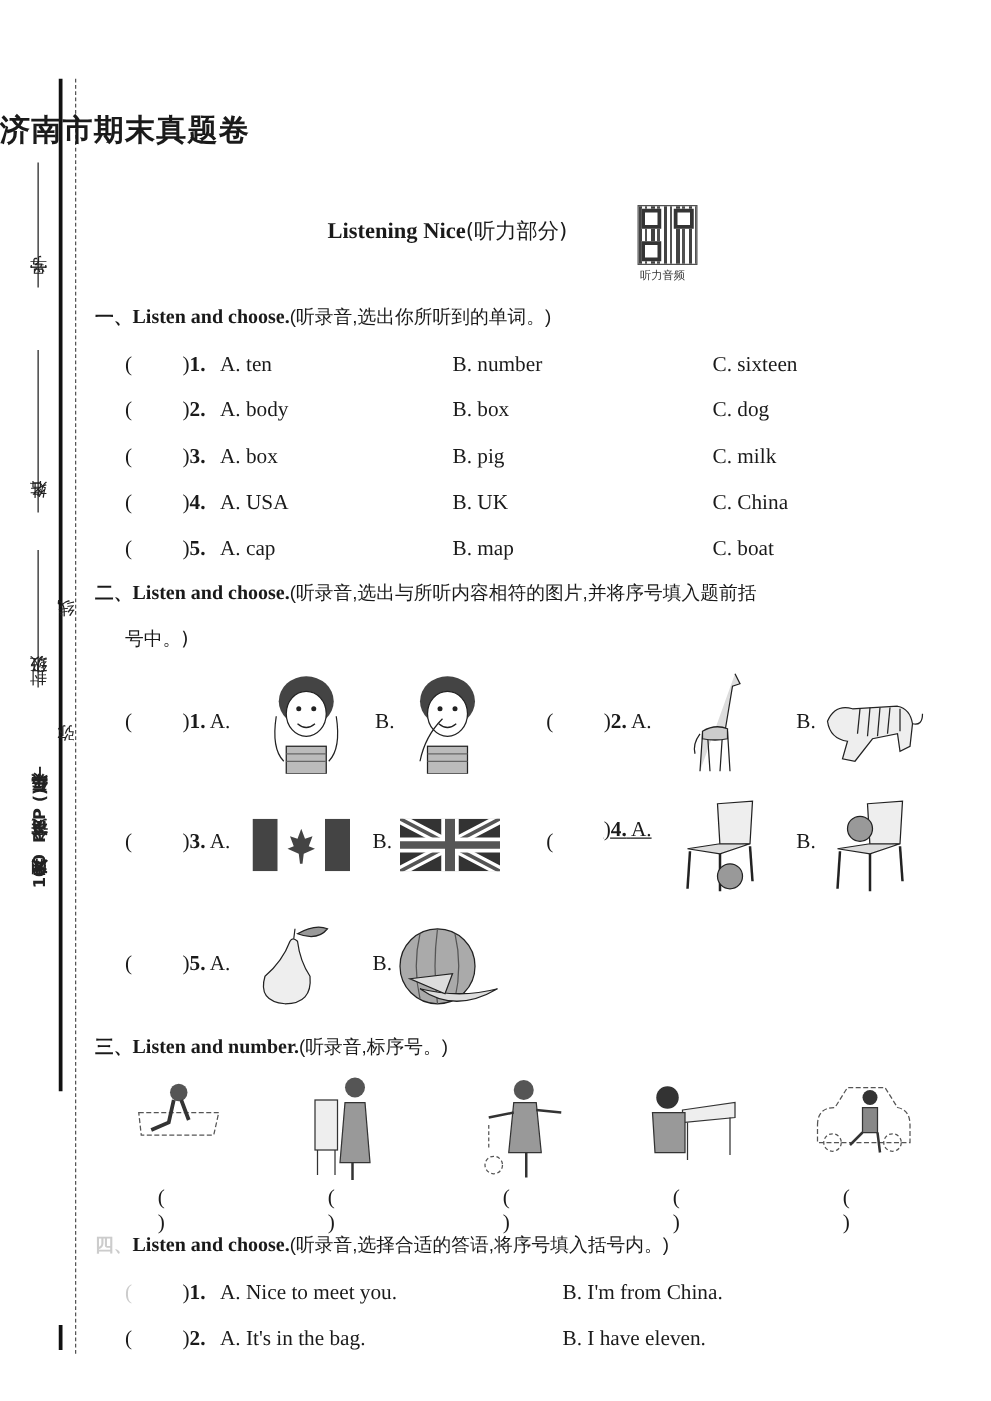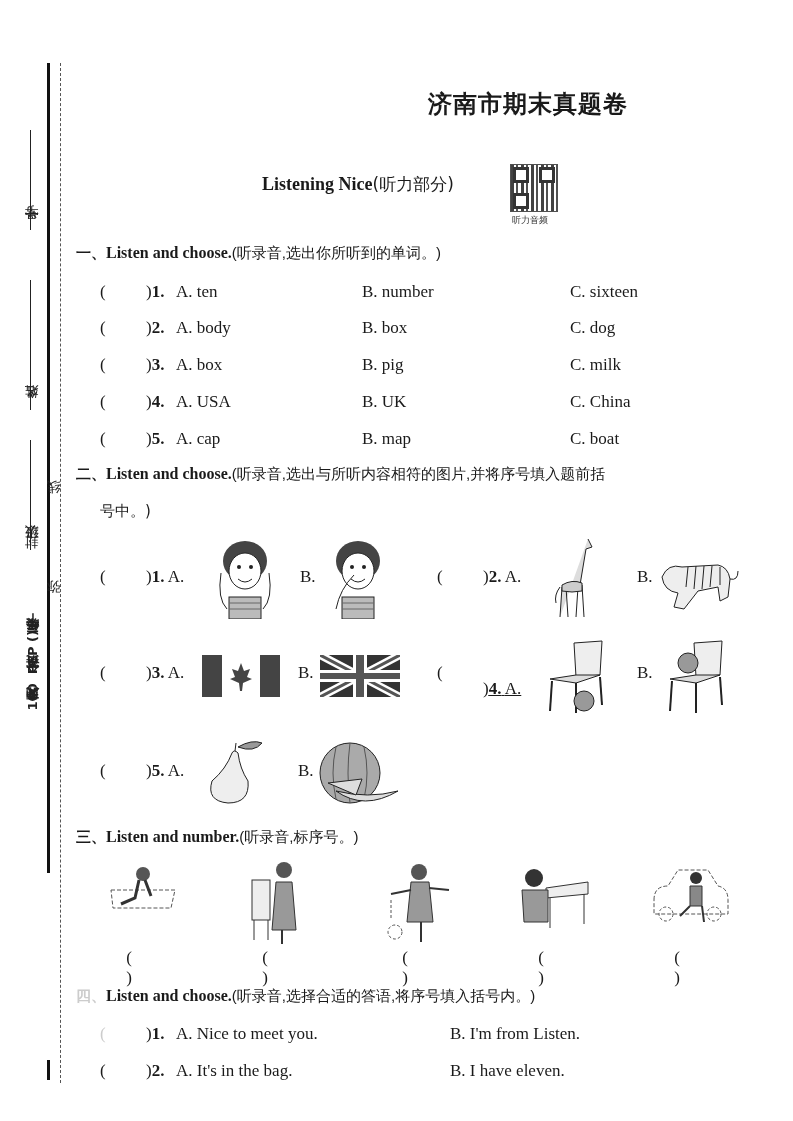--- a/index.html
+++ b/index.html
@@ -9,21 +9,21 @@
   }
   .margin-strip { position: absolute; left: 0; top: 0; width: 70px; height: 1121px; }
   .solid-line { position: absolute; left: 47px; top: 63px; width: 3px; height: 810px; background: #111; }
   .solid-line-bottom { position: absolute; left: 47px; top: 1060px; width: 3px; height: 20px; background: #111; }
   .dashed-line { position: absolute; left: 60px; top: 63px; height: 1020px; border-left: 1px dashed #555; }
   .vert-text {
     position: absolute; writing-mode: vertical-rl; transform: rotate(180deg);
     font-family: "DejaVu Sans", sans-serif; font-size: 14px; color: #222; white-space: nowrap;
   }
   .title {
-    position: absolute; top: 88px; left: 0; width: 628px; text-align: right;
+    position: absolute; top: 88px; left: 0; width: 628px; text-align: left;
     font-family: "DejaVu Serif", serif; font-weight: bold; font-size: 24px; letter-spacing: 1px;
   }
   .subtitle {
     position: absolute; top: 173px; left: 262px; font-weight: bold; font-size: 18px;
     font-family: "Liberation Serif", serif;
   }
   .subtitle .cn { font-family: "DejaVu Sans", sans-serif; font-weight: normal; font-size: 17px; }
   .qr { position: absolute; left: 510px; top: 164px; width: 46px; height: 46px; border: 1px solid #333;
         background:
           repeating-linear-gradient(90deg, #222 0 3px, #fff 3px 5px, #333 5px 7px, #fff 7px 10px),
@@ -191,21 +191,21 @@
   <svg class="pic" style="left:220px; top:20px;" width="80" height="42" viewBox="0 0 80 42">
     <rect x="0" y="0" width="80" height="42" fill="#333"></rect>
     <path d="M0 0 L80 42 M80 0 L0 42" stroke="#fff" stroke-width="8"></path>
     <path d="M0 0 L80 42 M80 0 L0 42" stroke="#555" stroke-width="3"></path>
     <rect x="33" y="0" width="14" height="42" fill="#fff"></rect>
       <rect x="0" y="15" width="80" height="12" fill="#fff"></rect>
     <rect x="36" y="0" width="8" height="42" fill="#555"></rect>
       <rect x="0" y="18" width="80" height="6" fill="#555"></rect>
   </svg>
   <span style="left:337px; top:28px;">(</span>
-  <span style="left:383px; top:44px;text-decoration:underline;"><span style="position:static">)</span><span style="position:static" class="qnum">4.</span> <span style="position:static">A.</span></span>
+  <span style="left:383px; top:19px;text-decoration:underline;"><span style="position:static">)</span><span style="position:static" class="qnum">4.</span> <span style="position:static">A.</span></span>
   <svg class="pic" style="left:446px; top:4px;" width="60" height="76" viewBox="0 0 60 76">
     <path d="M28 4 L56 2 L54 36 L30 38 Z" fill="#eee" stroke="#222"></path>
     <path d="M4 40 L30 36 L54 36 L30 44 Z" fill="#ddd" stroke="#222"></path>
     <g stroke="#222" stroke-width="2">
         <line x1="6" y1="42" x2="4" y2="72"></line>
         <line x1="30" y1="44" x2="30" y2="74"></line>
         <line x1="54" y1="38" x2="56" y2="66"></line>
       </g>
     <circle cx="38" cy="62" r="10" fill="#999" stroke="#222"></circle>
   </svg>
@@ -300,20 +300,20 @@
 </div>
 
 <div class="sec-head" style="top:987px;">
   <span class="num faded">四、</span><span class="en">Listen and choose.</span><span class="cn">(听录音,选择合适的答语,将序号填入括号内。)</span>
 </div>
 
 <div class="row" style="top:1024px;">
   <span class="paren-l faded">(</span>
   <span class="paren-r"><span style="position:static">)</span><span style="position:static" class="qnum">1.</span></span>
   <span style="left:76px">A. Nice to meet you.</span>
-  <span style="left:350px">B. I'm from Listen.</span>
+  <span style="left:350px">B. I'm from China.</span>
 </div>
 <div class="row" style="top:1061px;">
   <span class="paren-l">(</span>
   <span class="paren-r"><span style="position:static">)</span><span style="position:static" class="qnum">2.</span></span>
   <span style="left:76px">A. It's in the bag.</span>
   <span style="left:350px">B. I have eleven.</span>
 </div>
 
 </body></html>

